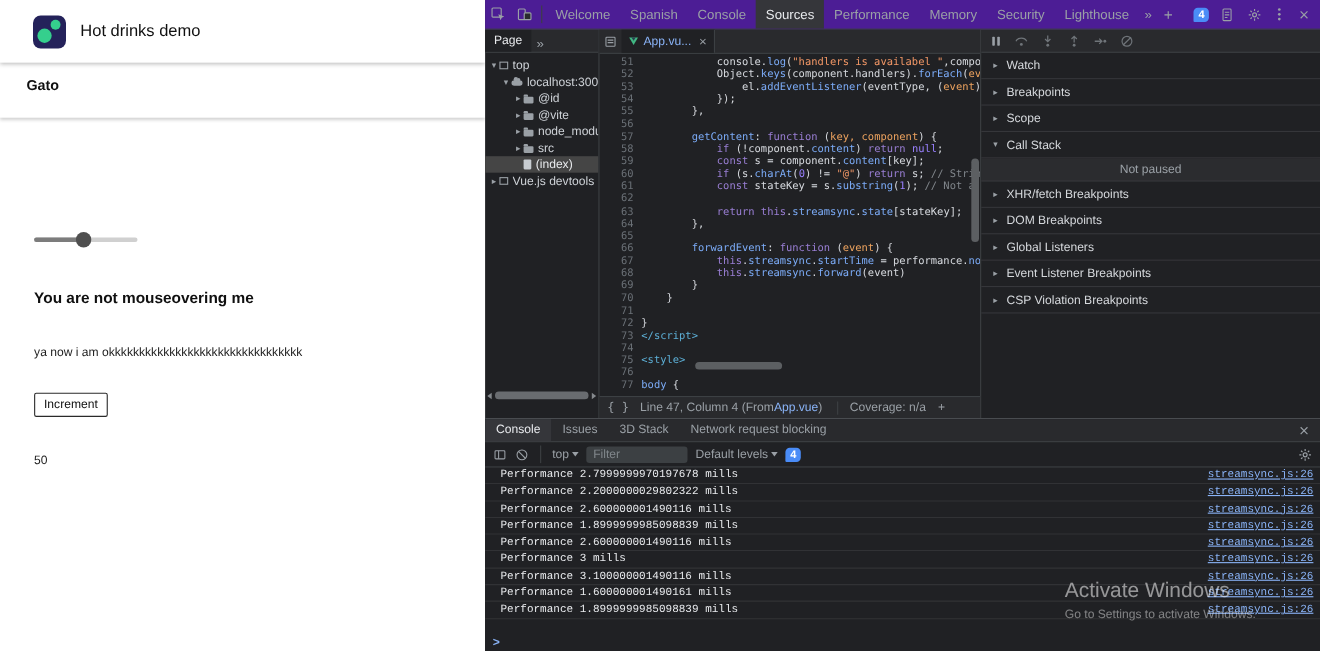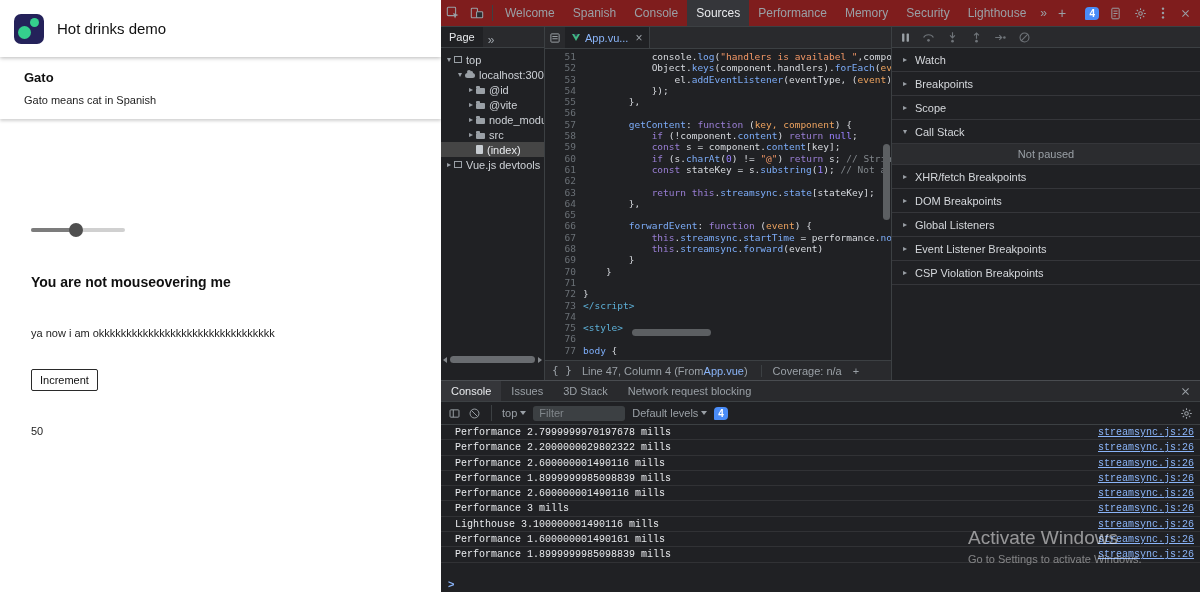--- a/index.html
+++ b/index.html
@@ -2,21 +2,21 @@
 <html><head>
 <meta charset="utf-8">
 <style>
   *{margin:0;padding:0;box-sizing:border-box}
   html,body{width:1200px;height:592px;overflow:hidden;background:#fff;
     font-family:"Liberation Sans","DejaVu Sans",sans-serif}
   #root{position:relative;width:1200px;height:592px}
 
   
   .app-pane{position:absolute;left:0;top:0;width:441px;height:592px;background:#fff;overflow:hidden}
-  .app-header{height:57px;display:flex;align-items:center;padding-left:14px;
+  .app-header{height:57px;display:flex;align-items:center;padding-left:30px;
     box-shadow:0 1px 4px rgba(0,0,0,.28);position:relative;z-index:3;background:#fff}
   .logo{width:30px;height:30px;border-radius:7px;background:#24225a;position:relative;margin-right:13px;flex:none}
   .logo::before{content:"";position:absolute;width:13px;height:13px;border-radius:50%;background:#35cf8d;left:4px;top:12px}
   .logo::after{content:"";position:absolute;width:9px;height:9px;border-radius:50%;background:#35cf8d;right:5px;top:4px}
   .app-title{font-size:15px;color:#101010;font-weight:500}
   .gato-block{padding:13px 24px 13px;box-shadow:0 2px 3px rgba(0,0,0,.18);position:relative;z-index:2;background:#fff}
   .gato-title{font-size:13px;font-weight:700;color:#101010;margin-bottom:9px}
   .gato-sub{font-size:11px;color:#1d1d1d}
   .app-content{padding:22px 31px 0}
   .welcome{font-size:17px;font-weight:700;color:#101010;margin-top:8px}
@@ -25,21 +25,21 @@
   .slider-fill{position:absolute;top:5px;left:0;height:4px;border-radius:2px;background:#7c7c7c}
   .slider-thumb{position:absolute;top:0;width:14px;height:14px;border-radius:50%;background:#4f4f4f;transform:translateX(-50%)}
   .mouseover-title{font-size:14px;font-weight:700;margin-top:37px;color:#101010}
   .mouseover-text{font-size:11px;margin-top:37px;color:#1d1d1d}
   .increment-btn{margin-top:30px;font-size:11px;padding:4px 8px;background:#fff;border:1px solid #2a2a2a;
     border-radius:2px;color:#101010;font-family:inherit;display:inline-block;cursor:pointer}
   .counter{font-size:11px;margin-top:34px;color:#1d1d1d}
 
   
   .devtools{position:absolute;left:441px;top:0;width:759px;height:592px;background:#202124;color:#9aa0a6;font-size:12px}
-  .dt-topbar{height:27px;background:#7f1d1d;border-bottom:1px solid #3c4043;display:flex;align-items:center}
+  .dt-topbar{height:27px;background:#4c1d95;border-bottom:1px solid #3c4043;display:flex;align-items:center}
   .icon-btn{width:24px;height:26px;display:flex;align-items:center;justify-content:center;flex:none;cursor:pointer}
   .vdiv{width:1px;height:16px;background:#3c4043;margin:0 3px;flex:none}
   .dt-tabs{display:flex;align-items:center;height:100%}
   .dt-tab{padding:0 9px;line-height:26px;font-size:12px;color:#9aa0a6;white-space:nowrap;cursor:pointer}
   .dt-tab.sel{background:#35363a;color:#e8eaed}
   .chev{color:#9aa0a6;padding:0 5px;font-size:12px;cursor:pointer}
   .plus{color:#9aa0a6;padding:0 6px;font-size:14px;cursor:pointer}
   .top-right{margin-left:auto;display:flex;align-items:center;gap:7px;padding-right:7px}
   .badge{background:#4a8cf7;color:#fff;font-size:10px;font-weight:700;height:13px;line-height:13px;
     padding:0 4px;border-radius:4px 4px 4px 1px;display:inline-block}
@@ -142,21 +142,20 @@
 
 <div id="root">
 
   <div class="app-pane">
     <div class="app-header">
       <div class="logo"></div>
       <div class="app-title">Hot drinks demo</div>
     </div>
     <div class="gato-block">
       <div class="gato-title">Gato</div>
-      <div class="gato-sub">Gato means cat in Spanish</div>
     </div>
     <div class="app-content">
       <div class="slider">
         <div class="slider-track"></div>
         <div class="slider-fill" style="width: 48%;"></div>
         <div class="slider-thumb" style="left: 48%;"></div>
       </div>
       <div class="mouseover-title">You are not mouseovering me</div>
       <div class="mouseover-text">ya now i am okkkkkkkkkkkkkkkkkkkkkkkkkkkkkkkk</div>
       <button class="increment-btn">Increment</button>
@@ -465,21 +464,21 @@
           </svg>
         </span>
       </div>
       <div class="console-messages">
           <div class="cmsg"><span class="msg">Performance 2.7999999970197678 mills</span><span class="src">streamsync.js:26</span></div>
           <div class="cmsg"><span class="msg">Performance 2.2000000029802322 mills</span><span class="src">streamsync.js:26</span></div>
           <div class="cmsg"><span class="msg">Performance 2.600000001490116 mills</span><span class="src">streamsync.js:26</span></div>
           <div class="cmsg"><span class="msg">Performance 1.8999999985098839 mills</span><span class="src">streamsync.js:26</span></div>
           <div class="cmsg"><span class="msg">Performance 2.600000001490116 mills</span><span class="src">streamsync.js:26</span></div>
           <div class="cmsg"><span class="msg">Performance 3 mills</span><span class="src">streamsync.js:26</span></div>
-          <div class="cmsg"><span class="msg">Lighthouse 3.100000001490116 mills</span><span class="src">streamsync.js:26</span></div>
+          <div class="cmsg"><span class="msg">Performance 3.100000001490116 mills</span><span class="src">streamsync.js:26</span></div>
           <div class="cmsg"><span class="msg">Performance 1.600000001490161 mills</span><span class="src">streamsync.js:26</span></div>
           <div class="cmsg"><span class="msg">Performance 1.8999999985098839 mills</span><span class="src">streamsync.js:26</span></div>
         </div>
       <div class="console-prompt">
         <span class="prompt-ch">&gt;</span>
       </div>
     </div>
   </div>
 
   <div class="watermark">

